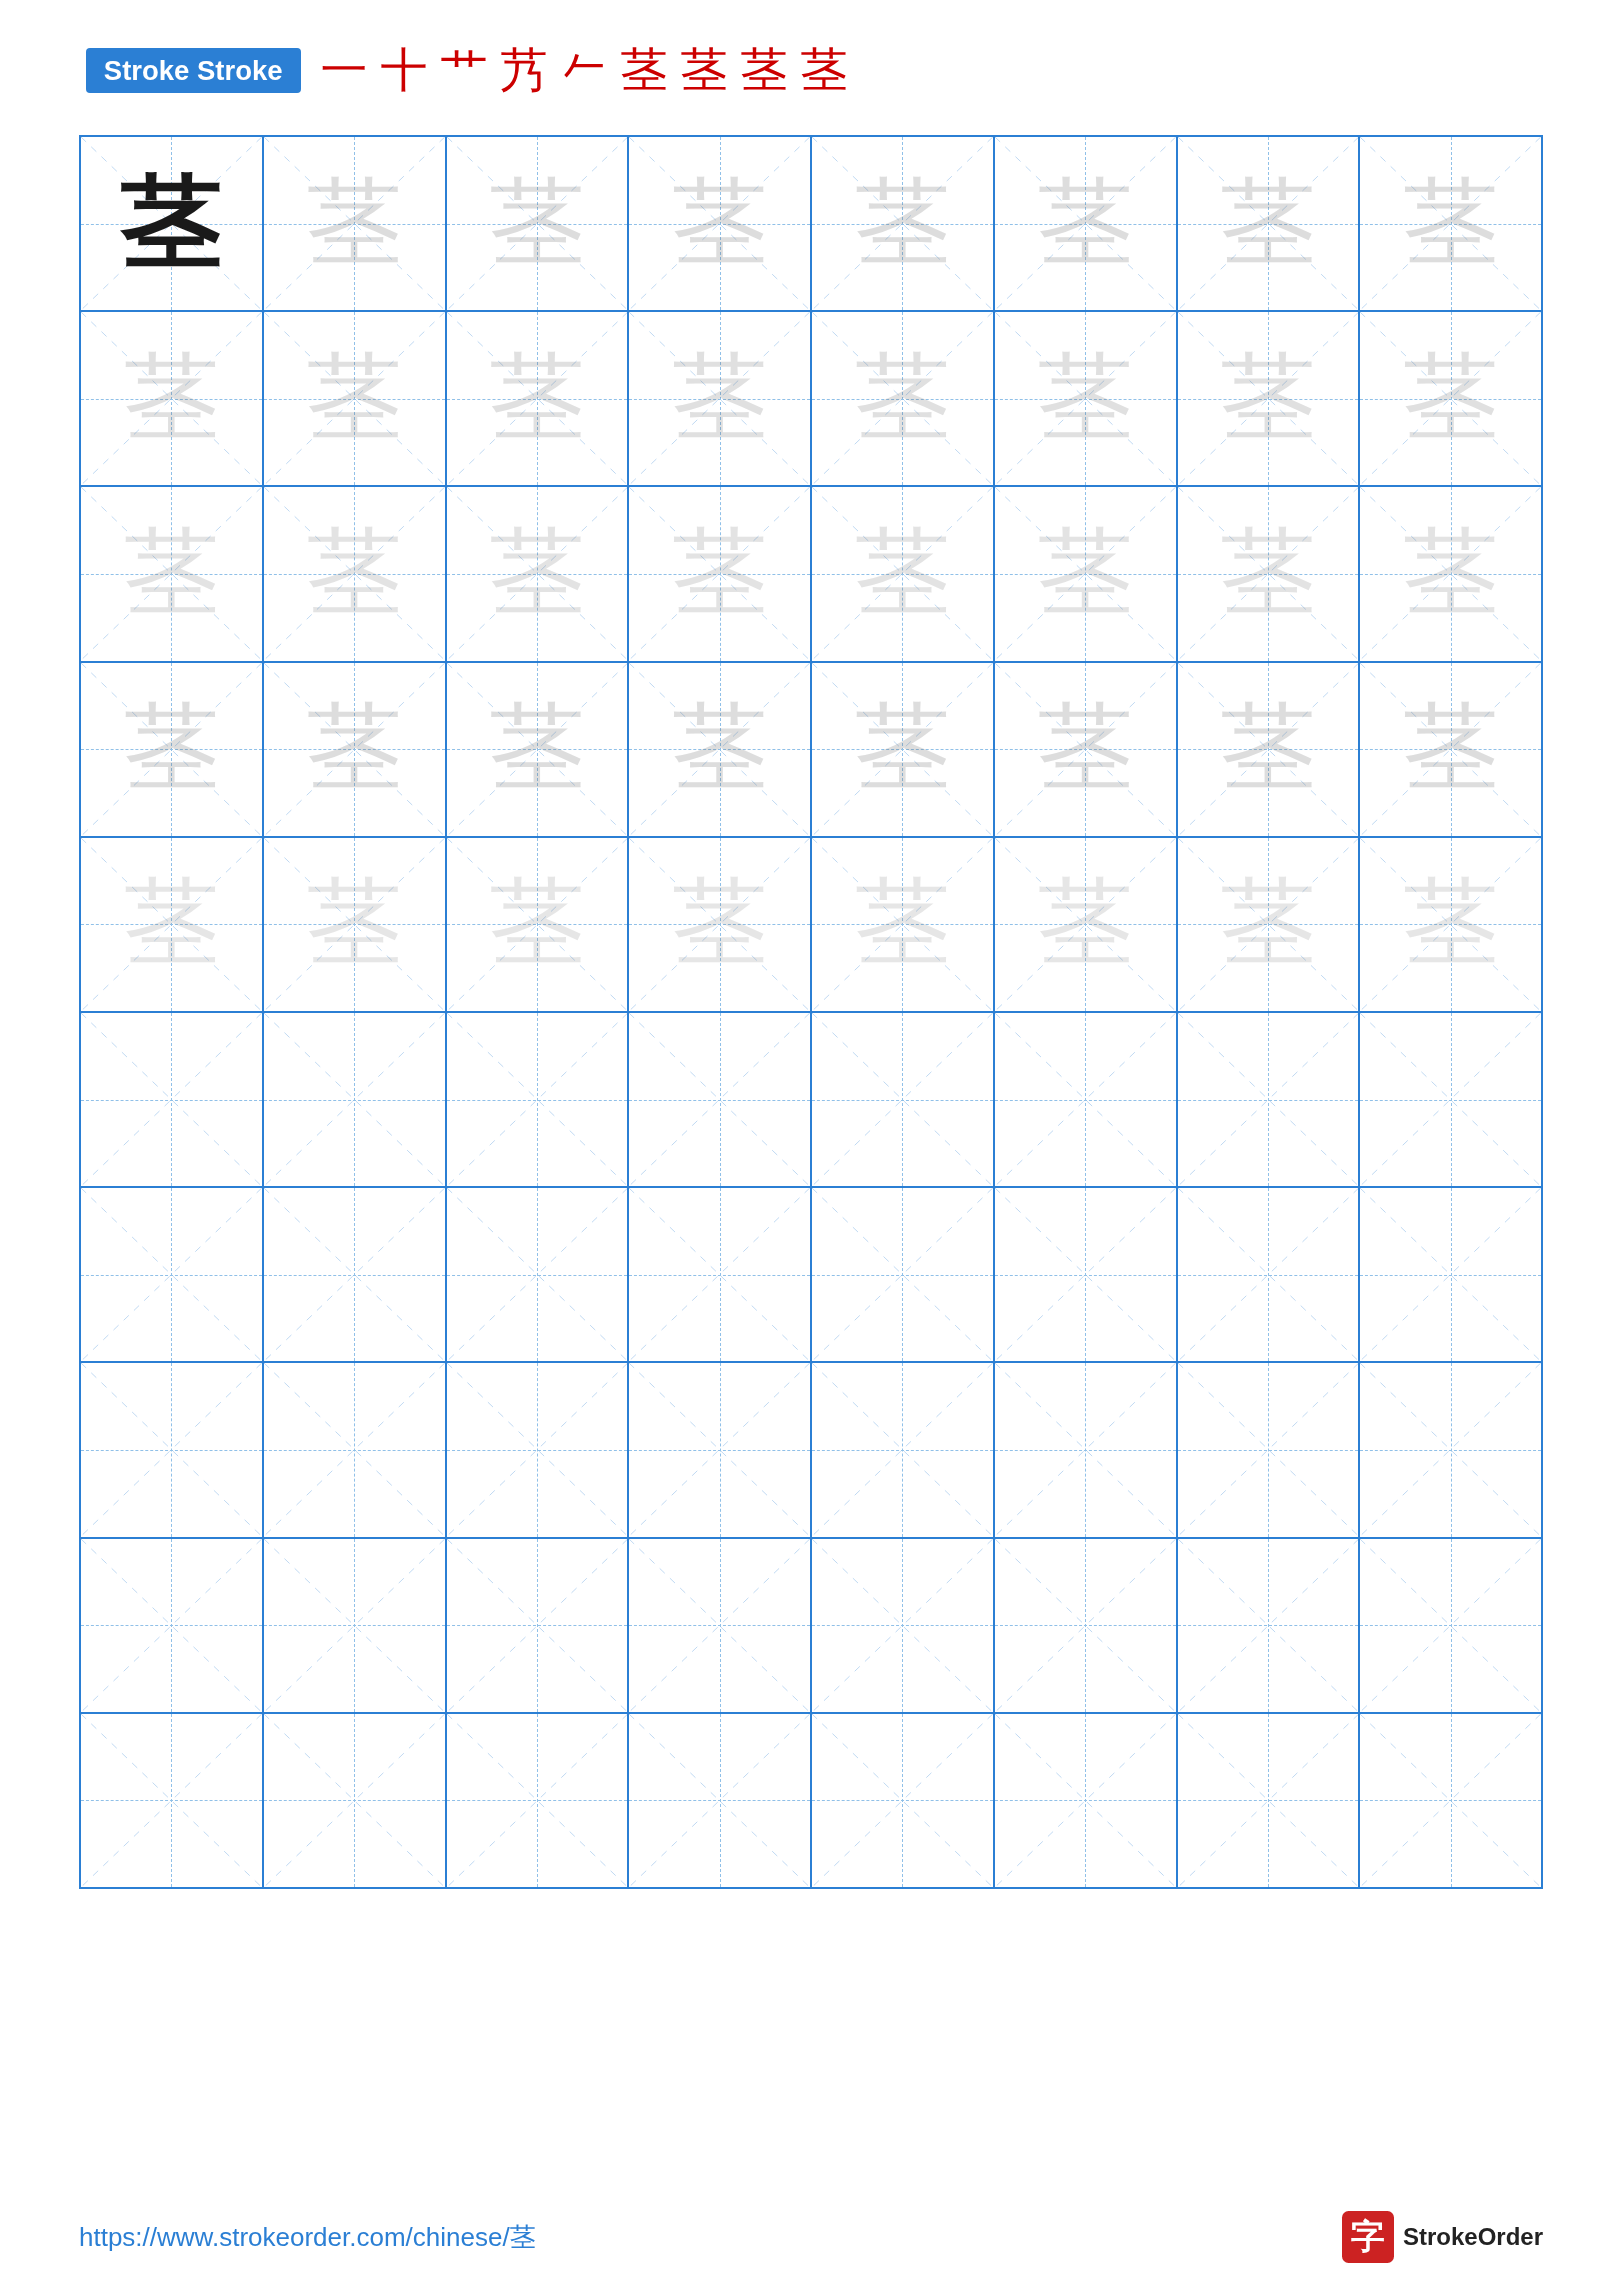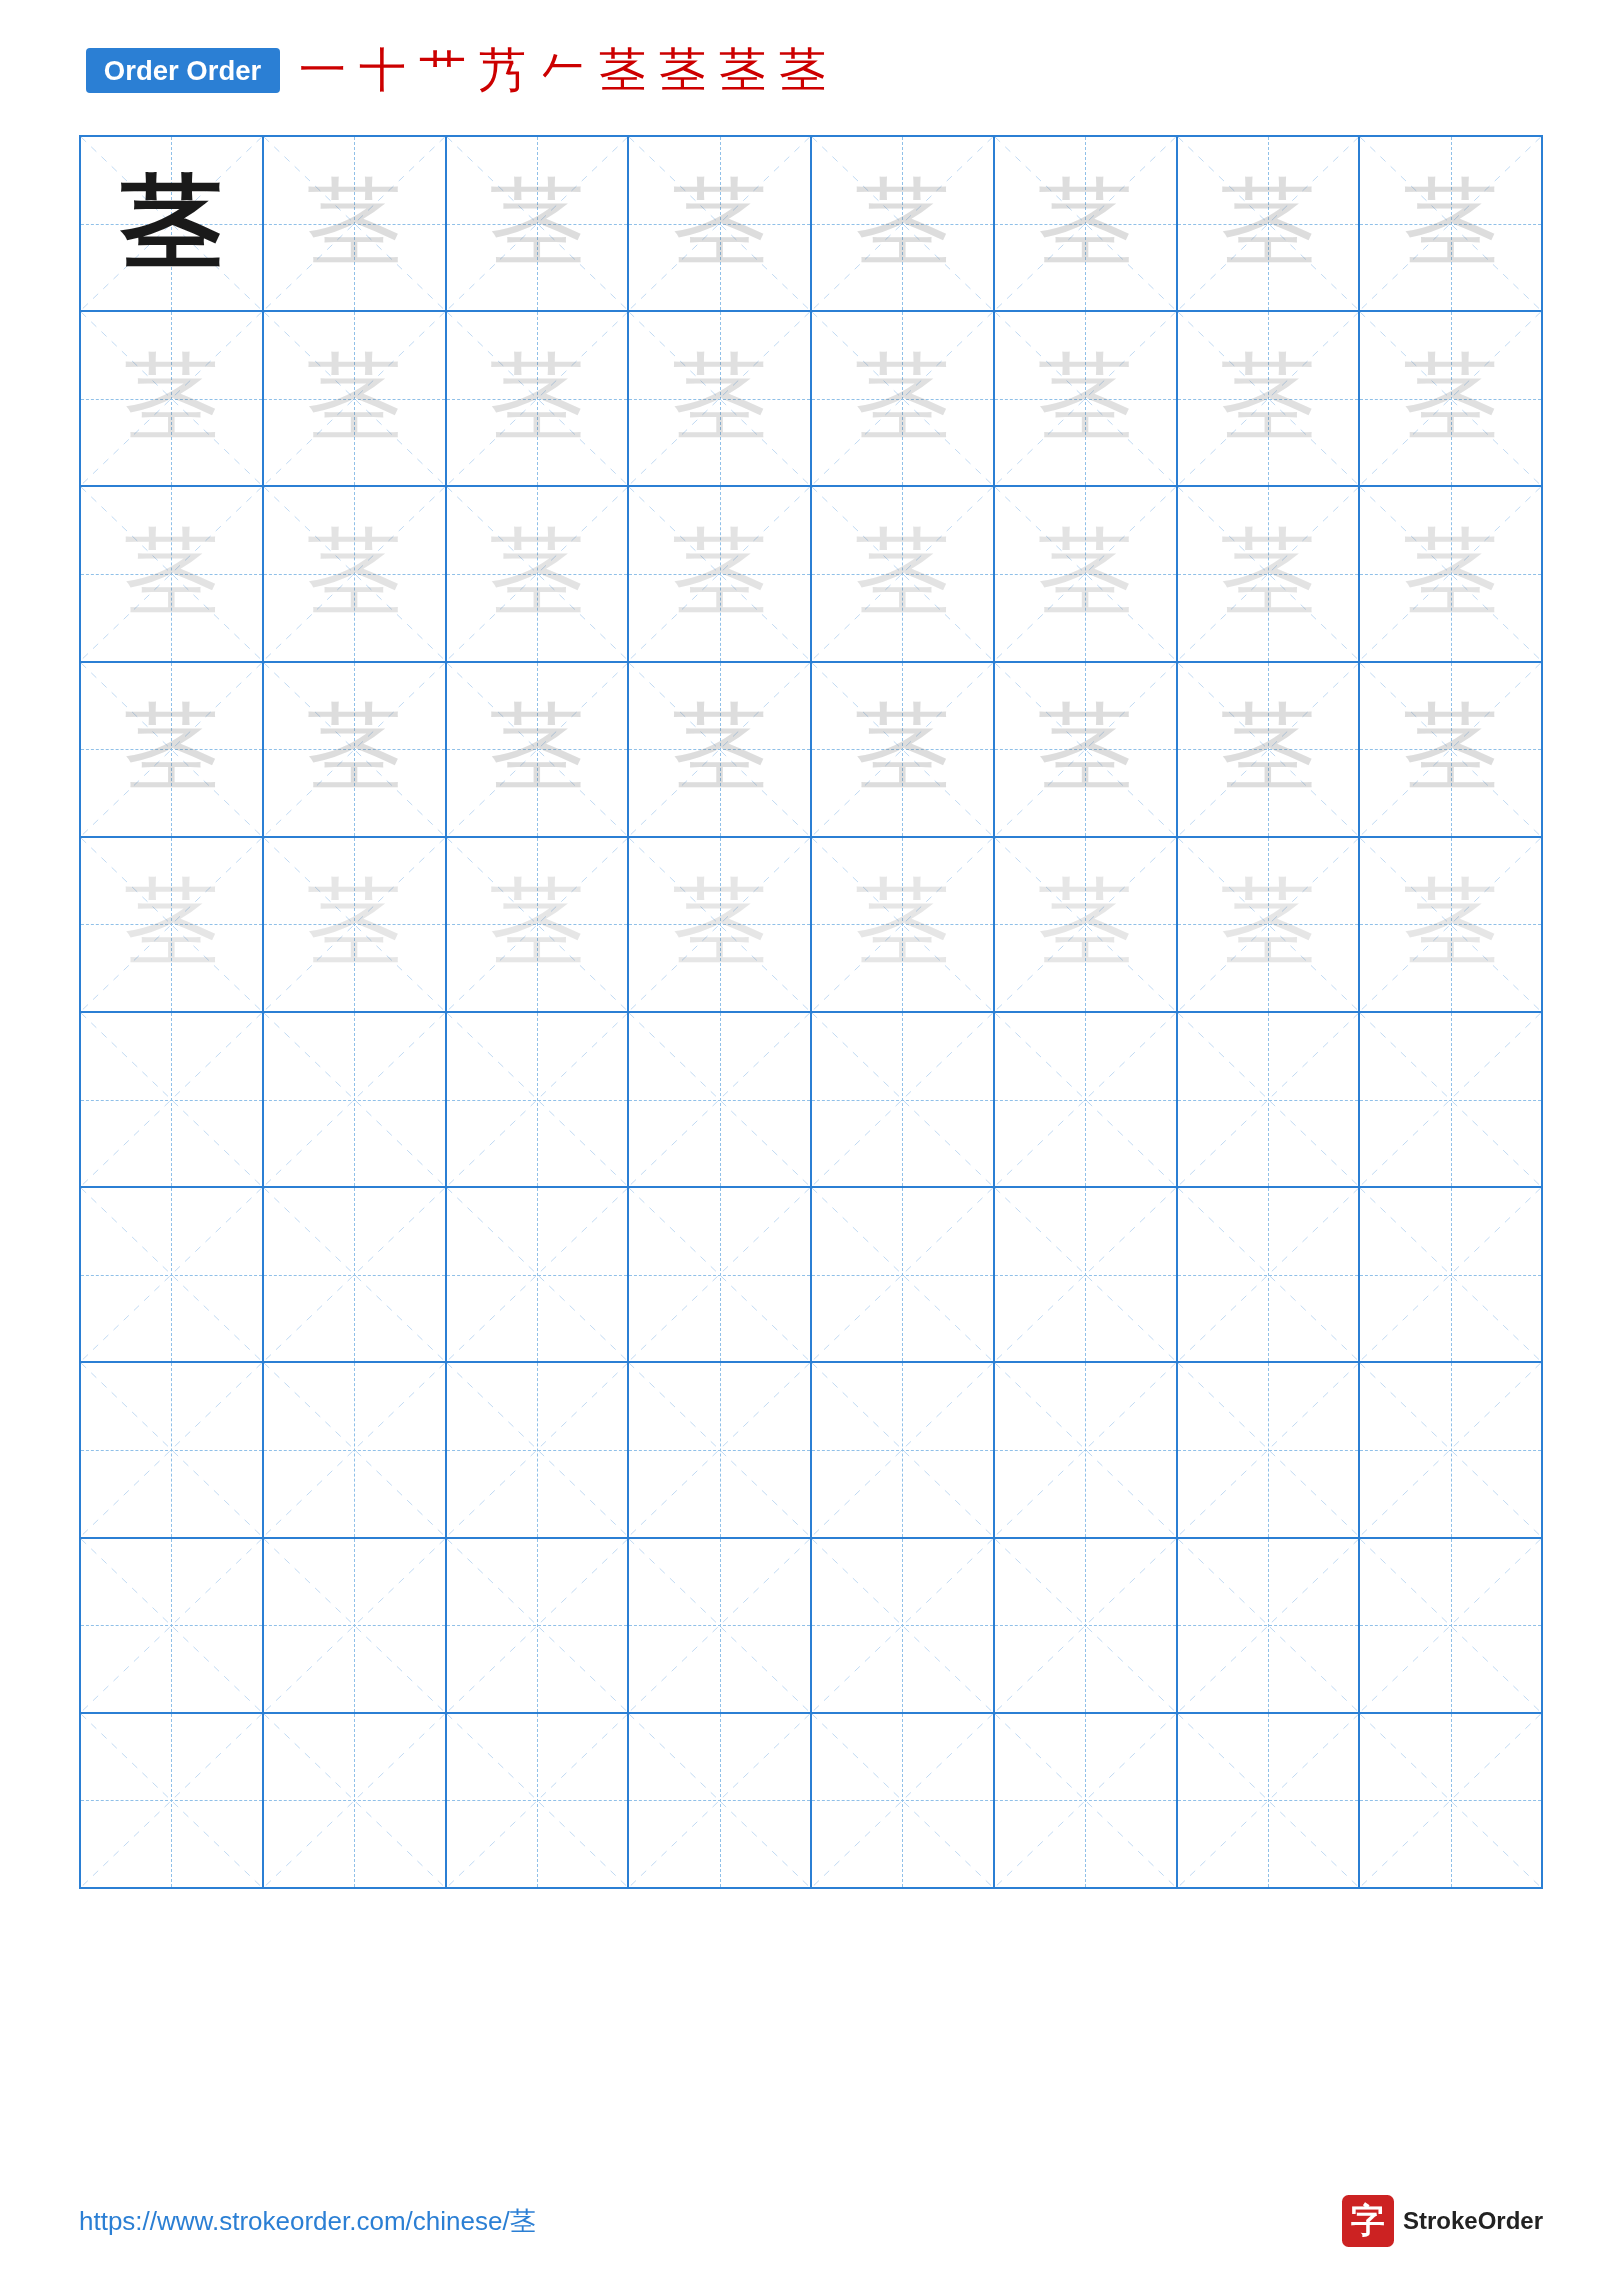--- a/index.html
+++ b/index.html
@@ -126,21 +126,21 @@
     .grid-cell .char-overlay {
       position: relative;
       z-index: 2;
       font-family: serif;
       user-select: none;
     }
 
     
     .footer {
       position: absolute;
-      bottom: 48px;
+      bottom: 32px;
       left: 79px;
       right: 79px;
       display: flex;
       align-items: center;
       justify-content: space-between;
     }
 
     .footer-url {
       font-size: 26px;
       color: #2b7fd4;
@@ -175,21 +175,21 @@
       text-align: right;
     }
   </style>
 </head>
 <body>
 
 <div class="page">
 
 
   <div class="stroke-order-row">
-    <div class="stroke-order-badge">Order Order</div>
+    <div class="stroke-order-badge">Stroke Stroke</div>
     <div class="stroke-order-chars">
       <span class="stroke-char">一</span>
       <span class="stroke-char">十</span>
       <span class="stroke-char">艹</span>
       <span class="stroke-char">艿</span>
       <span class="stroke-char">𠂉</span>
       <span class="stroke-char">茎</span>
       <span class="stroke-char">茎</span>
       <span class="stroke-char">茎</span>
       <span class="stroke-char">茎</span>

